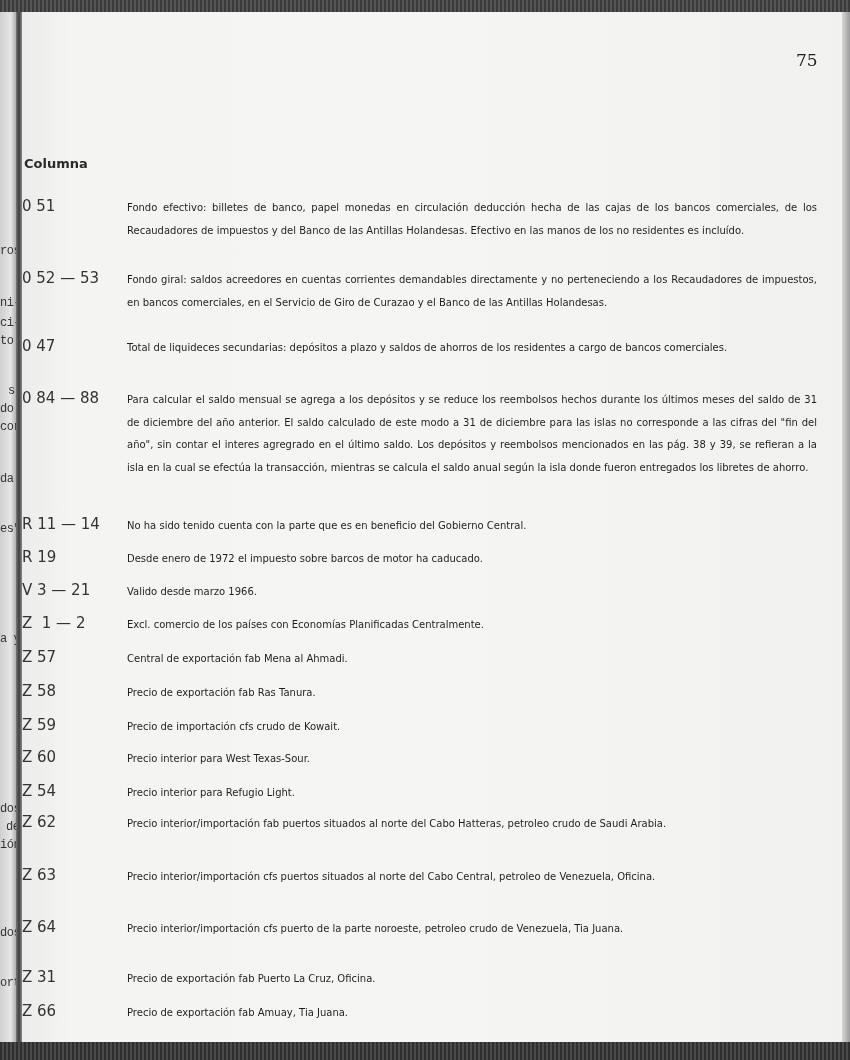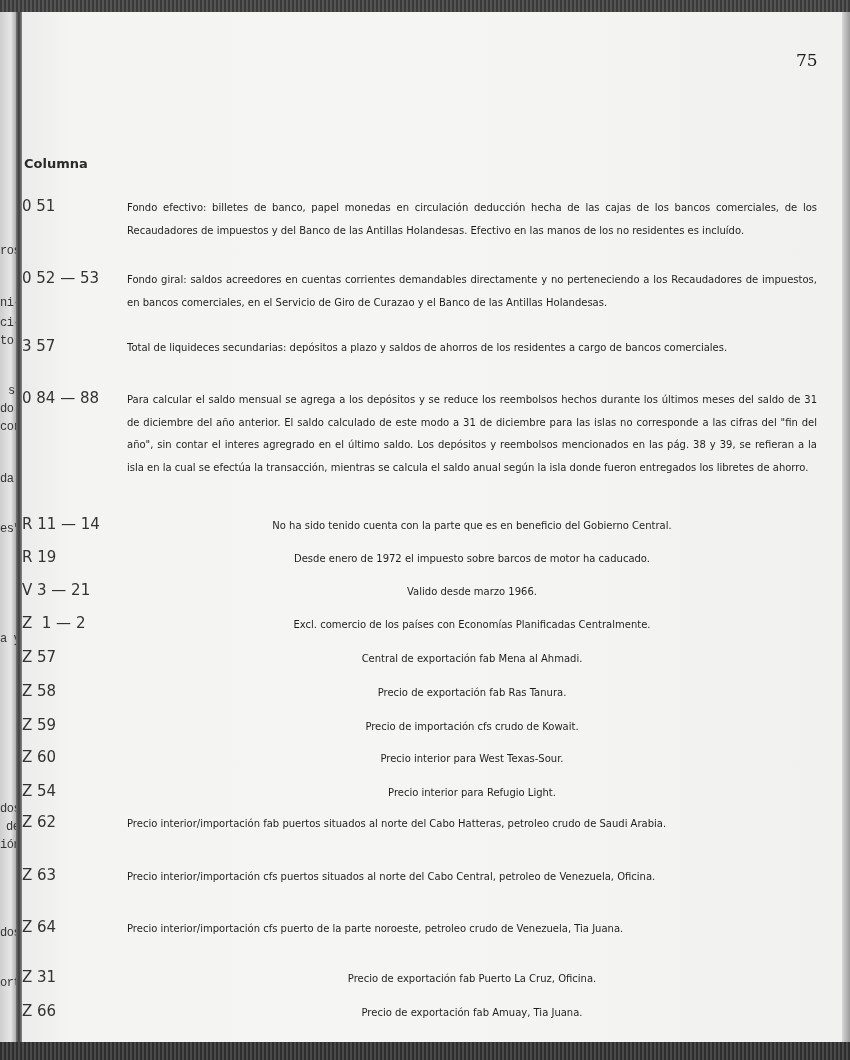--- a/index.html
+++ b/index.html
@@ -50,21 +50,21 @@
   .entry { position: absolute; left: 0; width: 820px; }
   .entry .code {
     position: absolute; left: 0; top: 0; width: 89px;
     font-size: 15px; color: #333; white-space: pre;
   }
   .entry .text {
     position: absolute; left: 105px; top: 0; width: 690px;
     font-size: 10px; line-height: 22.5px; color: #1f1f1f;
     text-align: justify;
   }
-  .entry .text.single { text-align: center; }
+  .entry .text.single { text-align: left; }
 </style>
 </head>
 <body>
 
 <div class="top-edge"></div>
 <div class="left-page"></div>
 
 <span class="left-fragment" style="top:244px">ros</span>
 <span class="left-fragment" style="top:296px">ni-</span>
 <span class="left-fragment" style="top:316px">ci-</span>
@@ -89,21 +89,21 @@
 
   <div class="entry" style="top:185px">
     <span class="code">0 51</span>
     <span class="text">Fondo efectivo: billetes de banco, papel monedas en circulación deducción hecha de las cajas de los bancos comerciales, de los Recaudadores de impuestos y del Banco de las Antillas Holandesas. Efectivo en las manos de los no residentes es incluído.</span>
   </div>
   <div class="entry" style="top:257px">
     <span class="code">0 52 — 53</span>
     <span class="text">Fondo giral: saldos acreedores en cuentas corrientes demandables directamente y no perteneciendo a los Recaudadores de impuestos, en bancos comerciales, en el Servicio de Giro de Curazao y el Banco de las Antillas Holandesas.</span>
   </div>
   <div class="entry" style="top:325px">
-    <span class="code">3 57</span>
+    <span class="code">0 47</span>
     <span class="text">Total de liquideces secundarias: depósitos a plazo y saldos de ahorros de los residentes a cargo de bancos comerciales.</span>
   </div>
   <div class="entry" style="top:377px">
     <span class="code">0 84 — 88</span>
     <span class="text">Para calcular el saldo mensual se agrega a los depósitos y se reduce los reembolsos hechos durante los últimos meses del saldo de 31 de diciembre del año anterior. El saldo calculado de este modo a 31 de diciembre para las islas no corresponde a las cifras del "fin del año", sin contar el interes agregrado en el último saldo. Los depósitos y reembolsos mencionados en las pág. 38 y 39, se refieran a la isla en la cual se efectúa la transacción, mientras se calcula el saldo anual según la isla donde fueron entregados los libretes de ahorro.</span>
   </div>
   <div class="entry" style="top:503px">
     <span class="code">R 11 — 14</span>
     <span class="text single">No ha sido tenido cuenta con la parte que es en beneficio del Gobierno Central.</span>
   </div>

